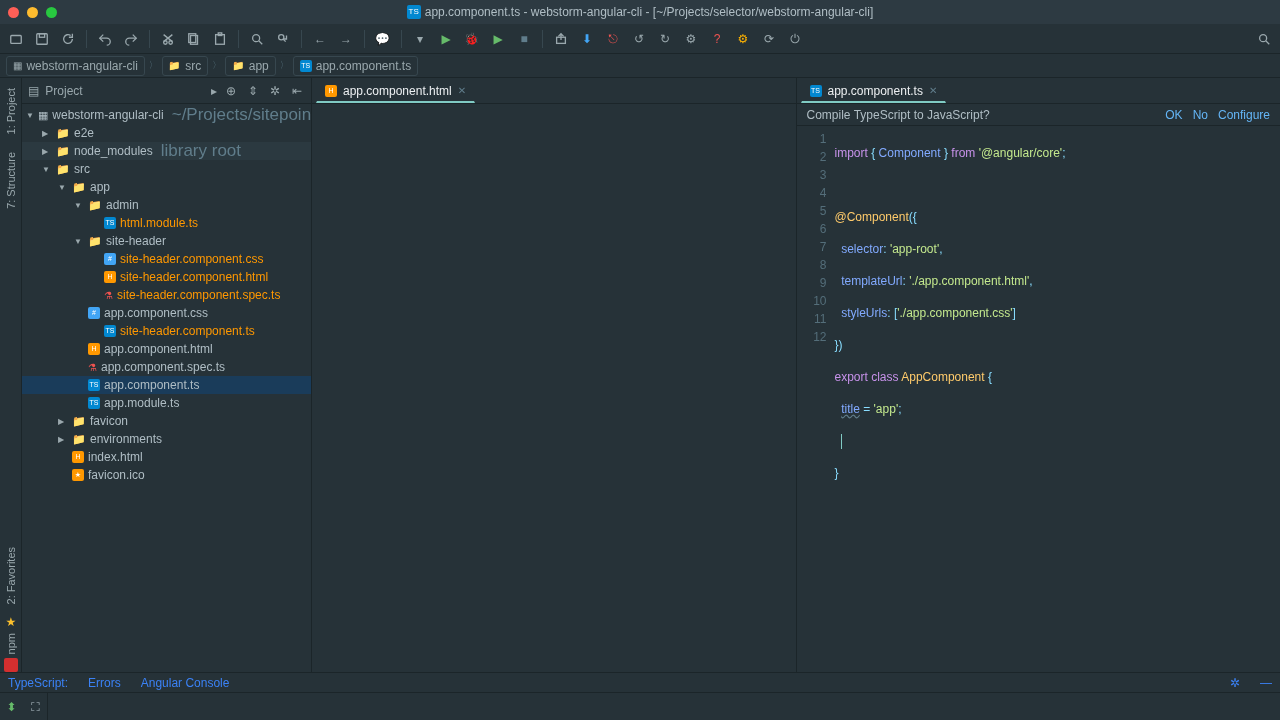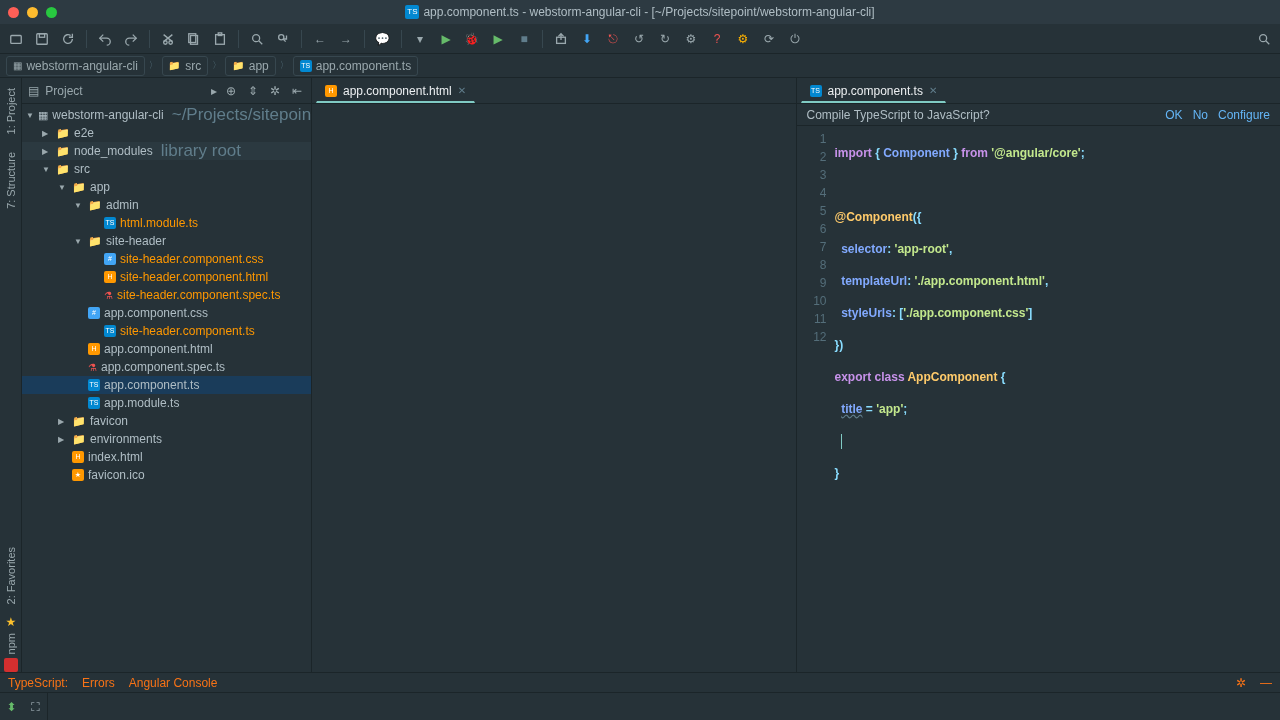--- a/index.html
+++ b/index.html
@@ -58,28 +58,28 @@
 .tabs { height:26px; display:flex; align-items:flex-end; border-bottom:1px solid #1b2529; padding-left:4px;}
 .tab { height:24px; padding:0 8px; display:flex; align-items:center; gap:6px; border:1px solid transparent; cursor:pointer; color:#9aa8ad;}
 .tab.active { border-bottom:2px solid #80cbc4; color:#eceff1;}
 .tab .x{color:#607d8b;font-size:10px}
 .bar { height:22px; display:flex; align-items:center; padding:0 10px; gap:10px; color:#9aa8ad; font-size:12px; border-bottom:1px solid #1b2529; justify-content:flex-end;}
 .bar .q{margin-right:auto; color:#b0bec5}
 .bar a{color:#64b5f6; cursor:pointer}
 .code { flex:1; display:flex; font-family:Menlo,Consolas,monospace; font-size:13px; background:#263238; position:relative;}
 .ln { width:38px; text-align:right; padding:4px 8px 0 0; color:#546e7a; user-select:none;}
 .ln div{height:18px;line-height:18px}
-.src { flex:1; padding-top:4px; white-space:pre; color:#b0bec5;font-weight:bold;}
+.src { flex:1; padding-top:4px; white-space:pre; color:#b0bec5;}
 .src div{height:18px;line-height:18px}
 .kw{color:#c792ea}.str{color:#c3e88d}.dec{color:#ffcb6b}.id{color:#82aaff}.pn{color:#89ddff}
 .caret{display:inline-block;width:1px;height:15px;background:#80cbc4;vertical-align:middle}
 .blank{flex:1;background:#263238}
 
 
-.tsbar { height:20px; background:#263238; border-top:1px solid #1b2529; display:flex; align-items:center; padding:0 8px; gap:14px; color:#f97316;}
+.tsbar { height:20px; background:#263238; border-top:1px solid #1b2529; display:flex; align-items:center; padding:0 8px; gap:20px; color:#3b82f6;}
 .tsbar .sp{flex:1}
 .tsbar .i{cursor:pointer}
 
 
 .errpanel { height:174px; background:#263238; border-top:1px solid #1b2529; display:flex;}
 .errside { width:48px; padding:6px 4px; display:flex; flex-direction:column; gap:6px; align-items:center; border-right:1px solid #1b2529;}
 .errside .row{display:flex;gap:8px}
 .errside .b{width:16px;height:16px;display:flex;align-items:center;justify-content:center;cursor:pointer}
 .errbody { flex:1; display:flex; align-items:center; justify-content:center; color:#9aa8ad;}
 
@@ -92,21 +92,21 @@
 </style>
 </head>
 <body>
 
 <div class="titlebar">
   <div class="traffic">
     <div class="dot r"></div>
     <div class="dot y"></div>
     <div class="dot g"></div>
   </div>
-  <div class="title"><span class="ts-badge">TS</span><span>app.component.ts - webstorm-angular-cli - [~/Projects/sitepoint/webstorm-angular-cli]</span></div>
+  <div class="title"><span class="ts-badge">TS</span><span>app.component.ts - webstorm-angular-cli - [~/Projects/selector/webstorm-angular-cli]</span></div>
 </div>
 
 <div class="toolbar">
   <div class="tb-btn">
       <svg viewBox="0 0 16 16">
         <rect x="2" y="4" width="12" height="9" rx="1"></rect>
       </svg>
     </div>
   <div class="tb-btn">
       <svg viewBox="0 0 16 16">

